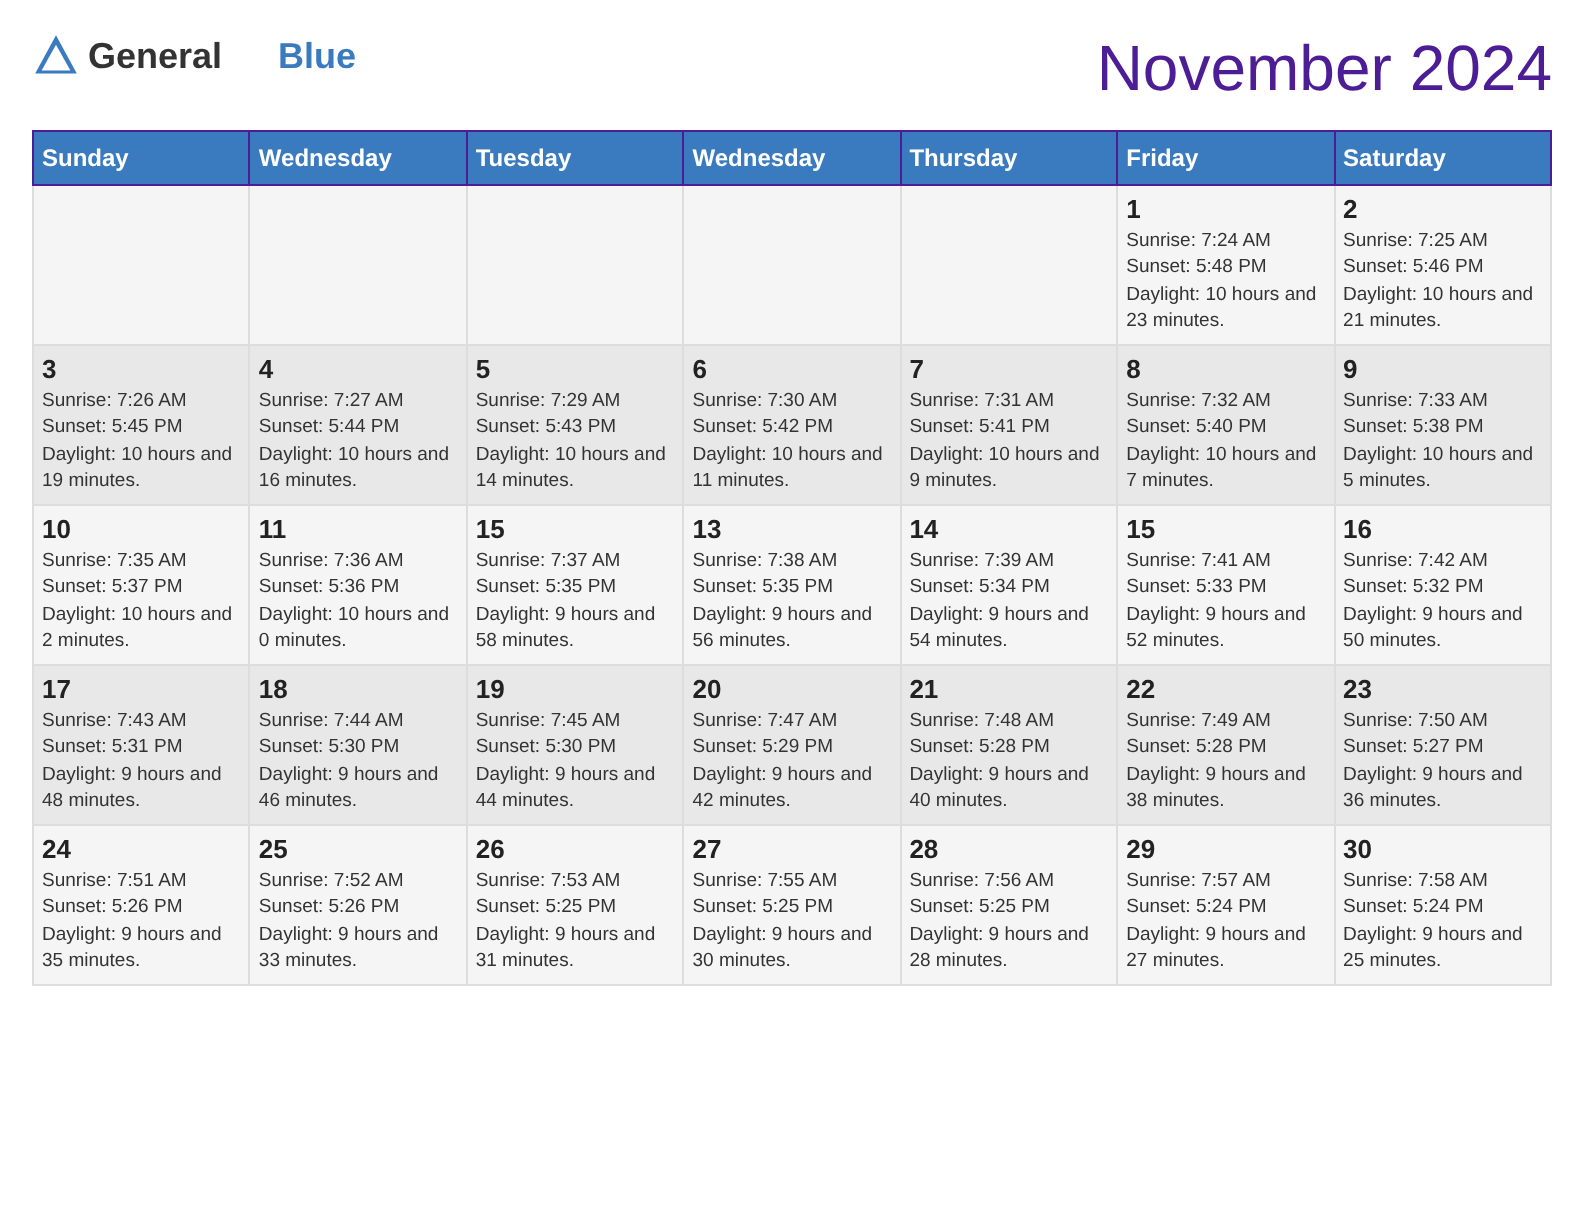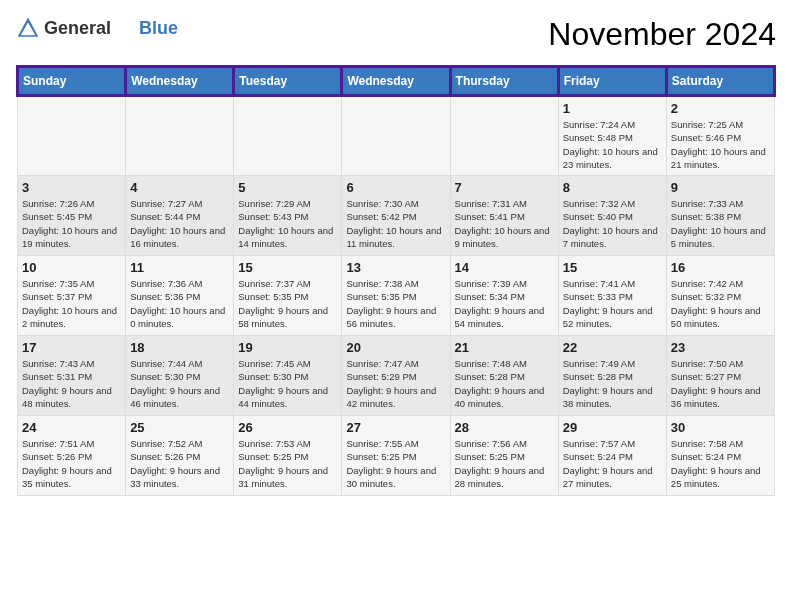--- a/index.html
+++ b/index.html
@@ -34,40 +34,40 @@
     }
     .logo-icon {
       width: 24px;
       height: 24px;
     }
     .title-block {
       text-align: right;
     }
     .month-title {
       font-size: 32px;
-      color: #000000;
+      color: #4c1d95;
       font-weight: normal;
     }
     .subtitle {
       font-size: 16px;
       color: #555;
     }
     table {
       width: 100%;
       border-collapse: collapse;
       table-layout: fixed;
     }
     thead tr th {
       background-color: #3a7abf;
       color: #fff;
       font-size: 12px;
       font-weight: bold;
       padding: 6px 4px;
       text-align: left;
-      border: 3px solid #4c1d95;
+      border: 1px solid #4c1d95;
     }
     tbody tr td {
       vertical-align: top;
       border: 1px solid #ddd;
       padding: 4px;
       font-size: 10px;
       color: #333;
       height: 80px;
     }
     tbody tr:nth-child(odd) td {

